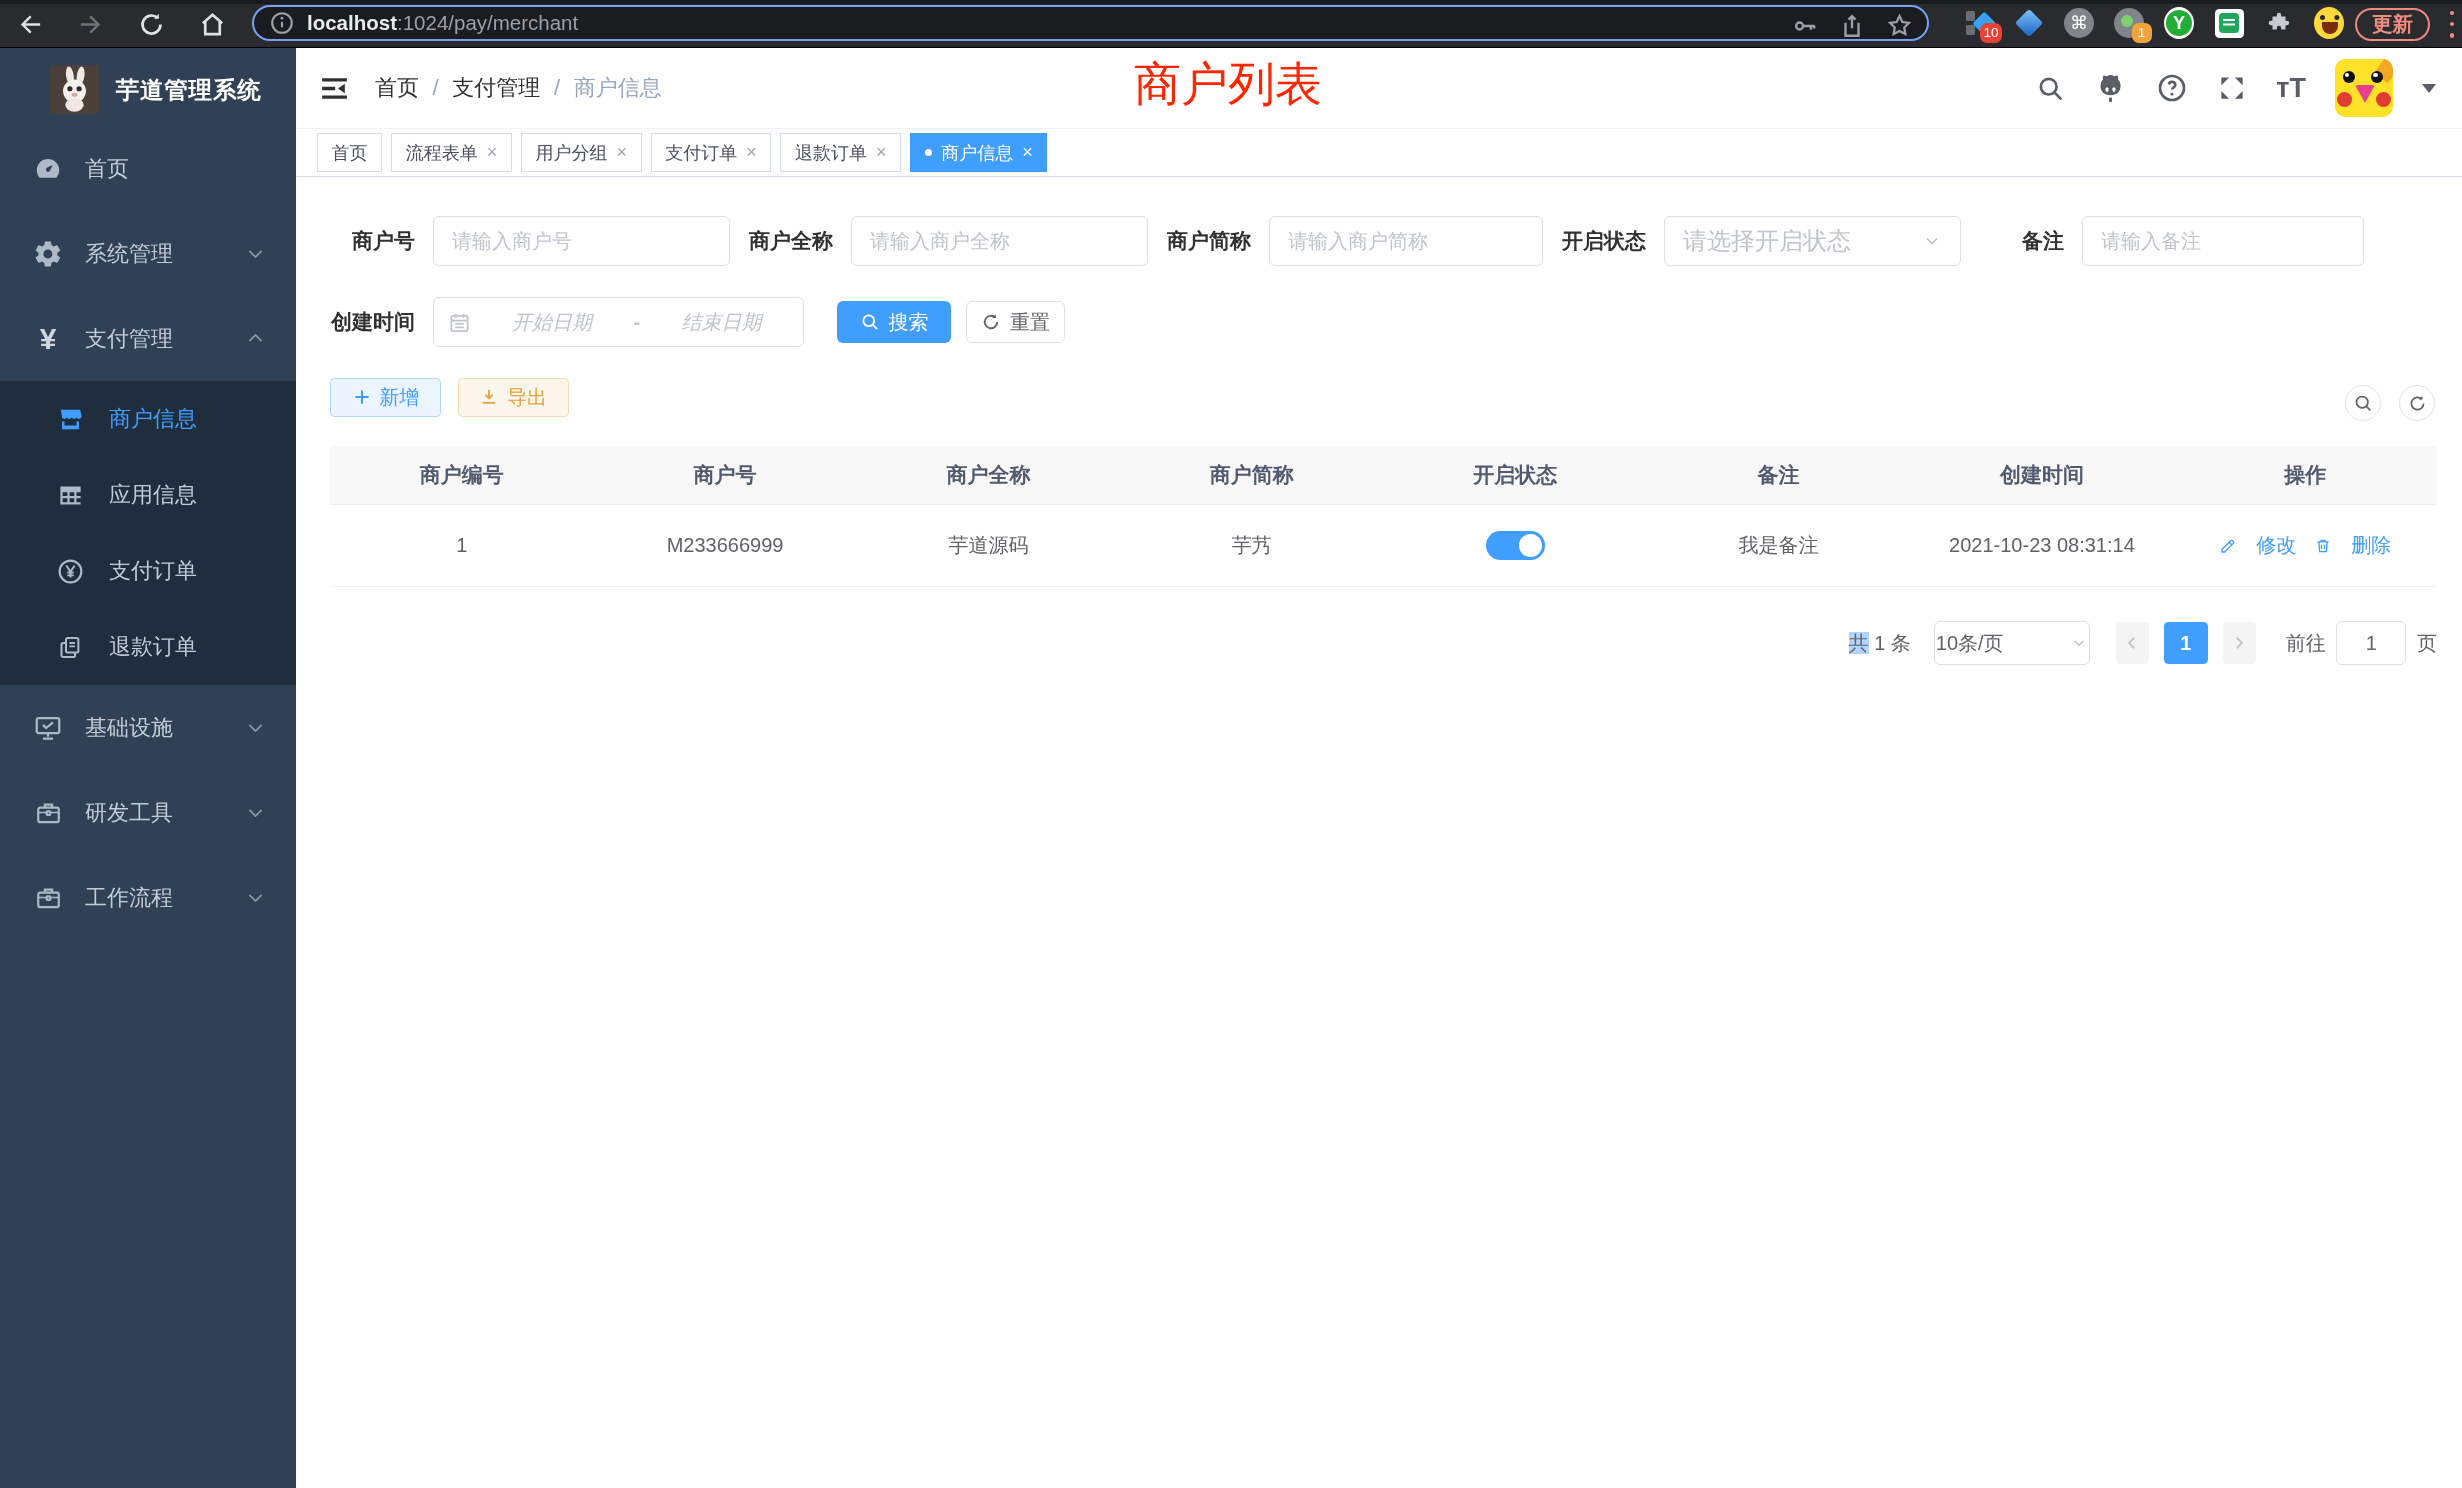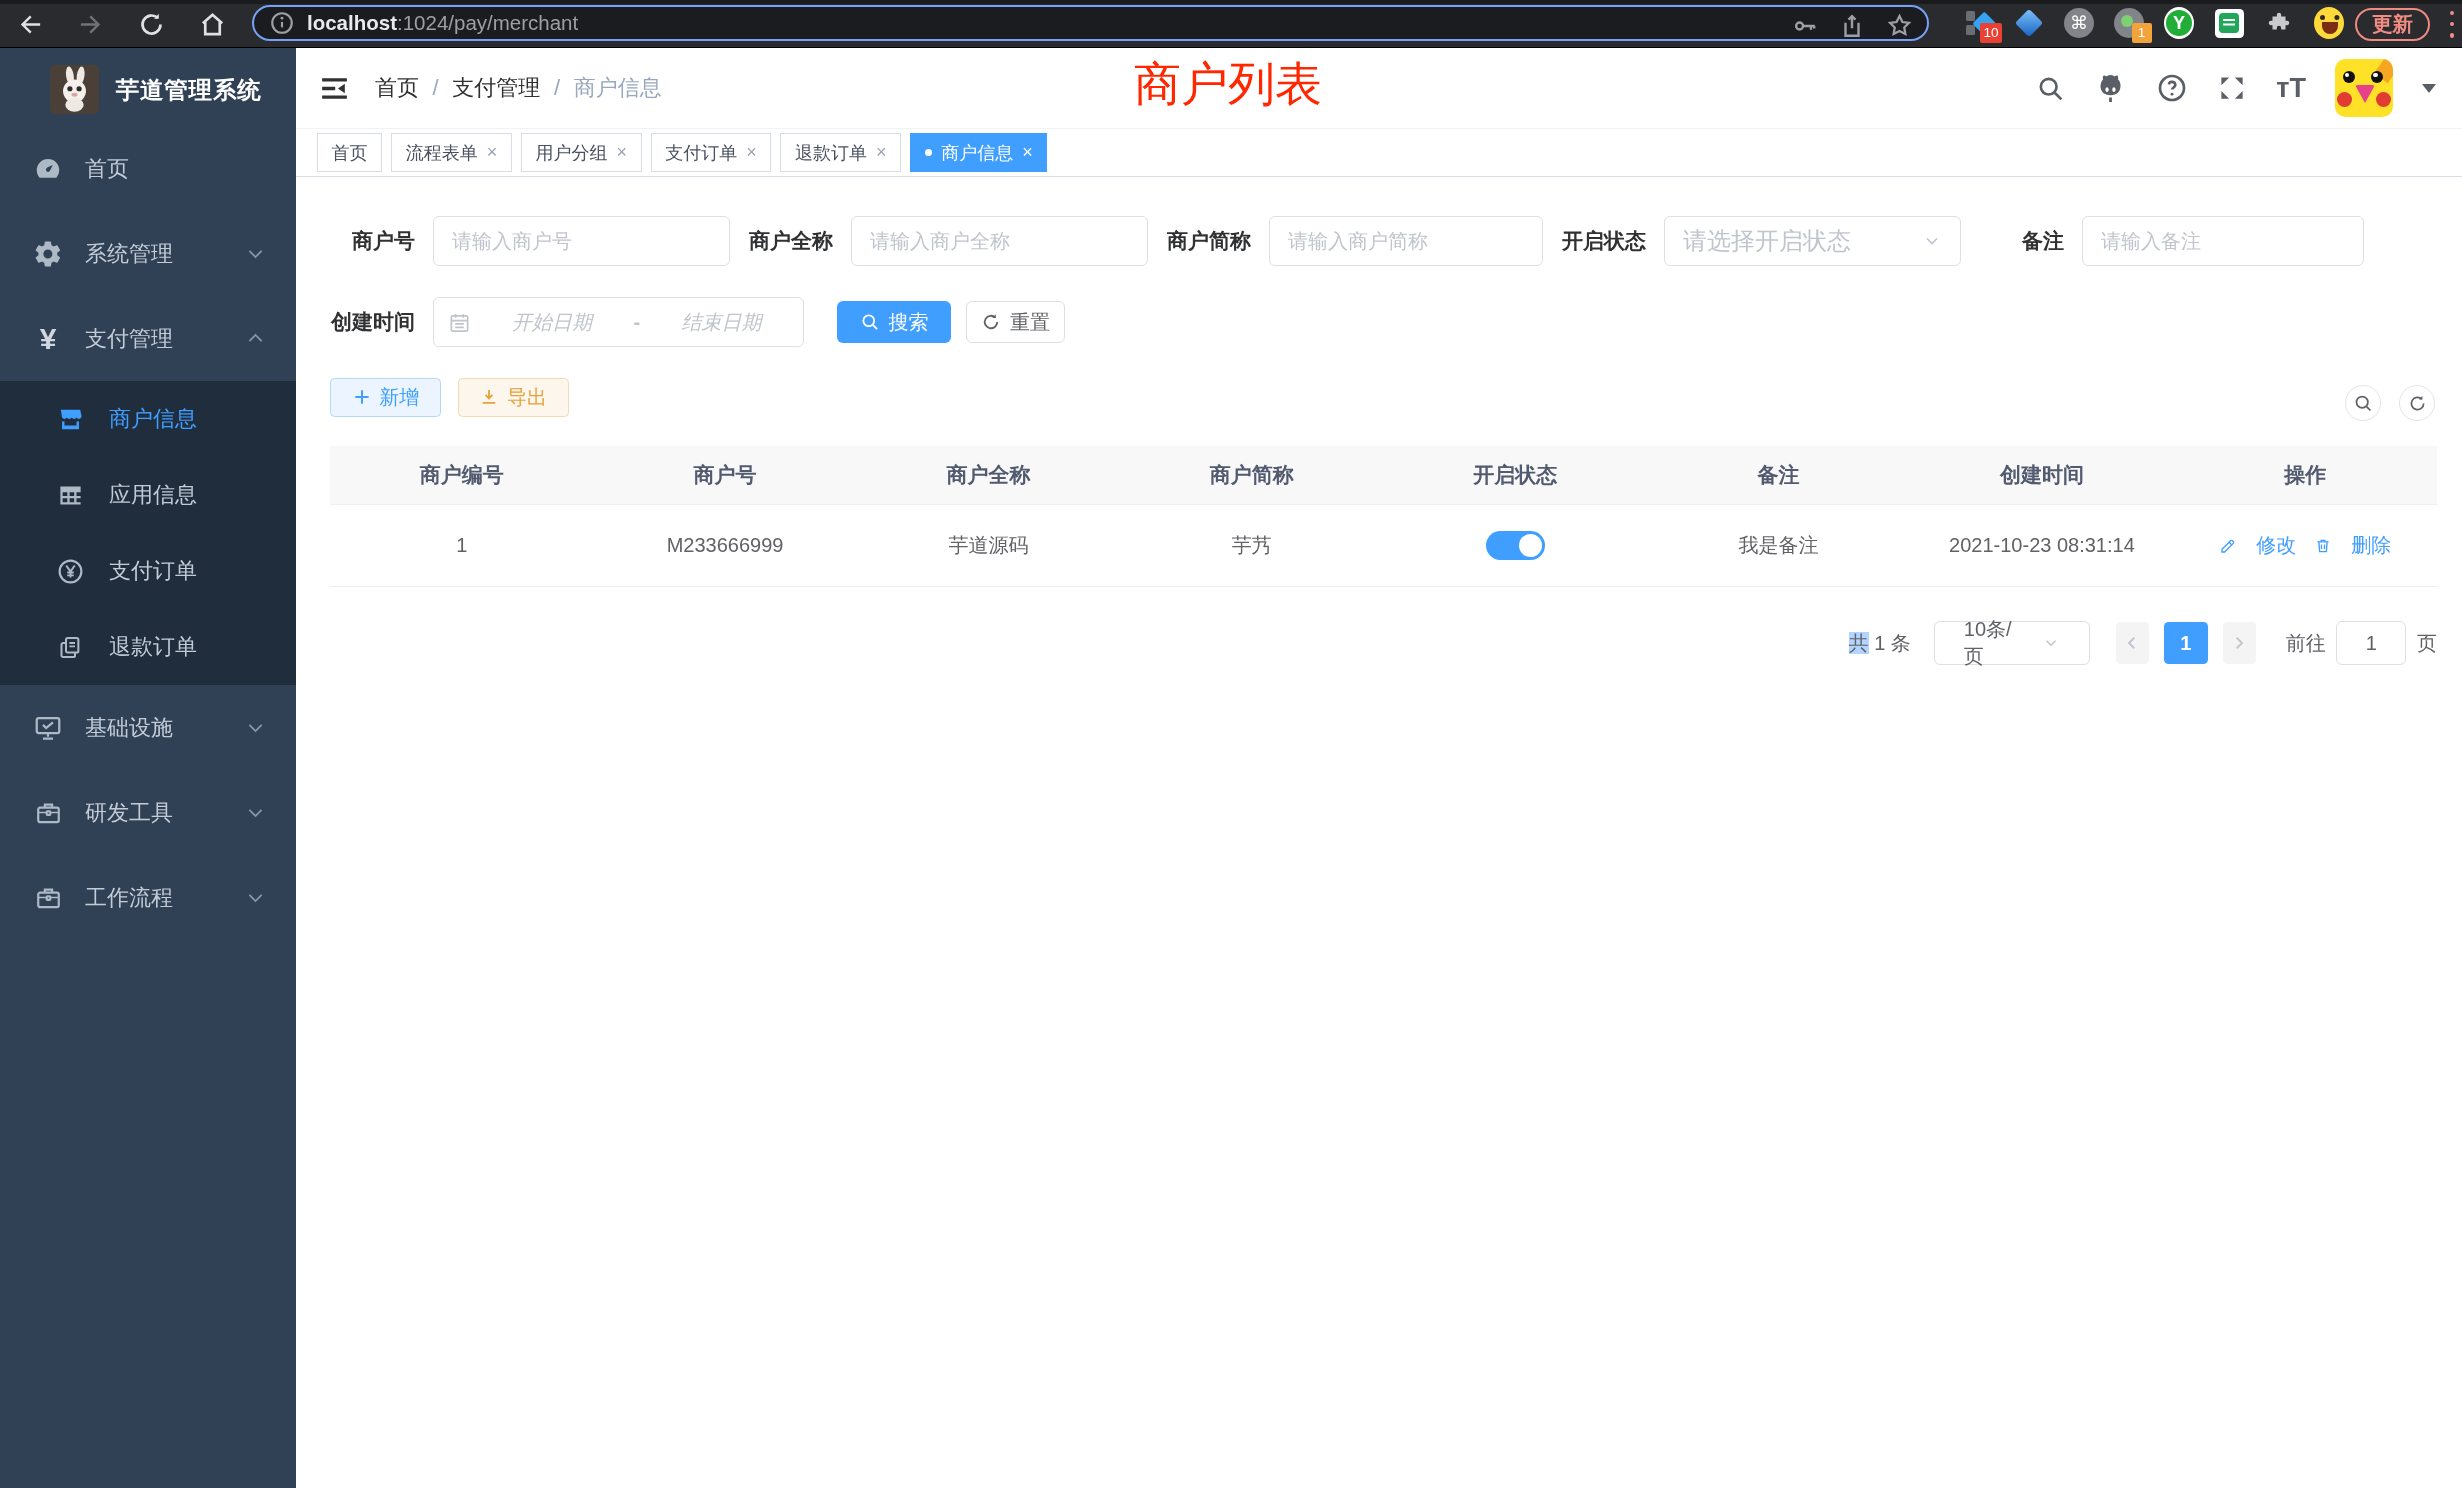--- a/index.html
+++ b/index.html
@@ -11,21 +11,21 @@
   .chrome { position:absolute; left:0; top:0; width:2462px; height:48px; background:#2a2b2e; border-bottom:0.8px solid #000; }
   .chrome::before { content:""; position:absolute; left:0; top:0; width:100%; height:3.8px; background:#1a1b1d; }
   .nav-btn { position:absolute; top:7.6px; width:33px; height:33px; display:flex; align-items:center; justify-content:center; color:#dfe1e5; }
   .nav-btn.disabled { color:#6f7378; }
   .urlbar { position:absolute; left:252px; top:5.3px; width:1677px; height:36px; background:#1b1c1f; border:2.3px solid #76a1f5; border-radius:20px; display:flex; align-items:center; padding:0 15px; }
   .urlbar .host { color:#e8eaed; font-size:20.5px; font-weight:700; margin-left:12px; }
   .urlbar .path { color:#9aa0a6; font-size:20.5px; }
   .url-right { position:absolute; right:13.6px; top:0; height:32px; display:flex; align-items:center; gap:21px; color:#9aa0a6; }
   .ext-area { position:absolute; top:5.3px; left:1964px; height:36px; display:flex; align-items:center; gap:20px; }
   .ext { position:relative; width:30px; height:30px; display:flex; align-items:center; justify-content:center; }
-  .badge { position:absolute; right:-7.6px; bottom:-4.5px; min-width:20px; height:20px; border-radius:2px; color:#fff; font-size:13.6px; display:flex; align-items:center; justify-content:center; padding:0 3px; }
+  .badge { position:absolute; right:-7.6px; bottom:-4.5px; min-width:20px; height:20px; border-radius:7px; color:#fff; font-size:13.6px; display:flex; align-items:center; justify-content:center; padding:0 3px; }
   .badge.red { background:#e94235; }
   .badge.org { background:#f2a33c; }
   .ext1-bars { position:absolute; left:1.5px; top:3px; display:flex; flex-direction:column; gap:3.8px; }
   .ext1-bars i { width:9px; height:10px; background:#6a6d71; border-radius:1.5px; display:block; }
   .diamond { width:16.7px; height:16.7px; background:#35a3f1; transform:rotate(45deg); border-radius:2.3px; }
   .pin-diamond { width:20px; height:20px; background:linear-gradient(135deg,#7ec3f7,#1763c6); transform:rotate(45deg); border-radius:3px; }
   .circle-ic { width:30px; height:30px; border-radius:50%; background:#818488; color:#fff; display:flex; align-items:center; justify-content:center; font-size:18px; }
   .ycircle { width:32px; height:32px; border-radius:50%; background:#fff; display:flex; align-items:center; justify-content:center; }
   .ycircle i { width:26px; height:26px; border-radius:50%; background:#22ac38; color:#fff; font-style:normal; font-weight:700; font-size:18px; display:flex; align-items:center; justify-content:center; }
   .chat-ic { width:29px; height:29px; background:#fff; border-radius:4.5px; display:flex; align-items:center; justify-content:center; }
@@ -115,21 +115,21 @@
   .t-body { border-bottom:0.8px solid #ebeef5; }
   .td { flex:1; height:81px; display:flex; align-items:center; justify-content:center; font-size:20px; color:#606266; gap:18px; }
   .toggle { width:59px; height:29px; border-radius:14.4px; background:#409eff; position:relative; cursor:pointer; }
   .toggle::after { content:""; position:absolute; right:3px; top:3px; width:23px; height:23px; border-radius:50%; background:#fff; }
   .op-link { color:#409eff; font-size:20px; display:inline-flex; align-items:center; gap:19px; cursor:pointer; }
 
   
   .pagination { position:absolute; right:25px; top:570px; height:50px; display:flex; align-items:center; font-size:20px; color:#606266; }
   .pg-total { white-space:nowrap; }
   .pg-total .hl { background:#b3d4fe; }
-  .pg-size { width:156px; height:44px; border:1.5px solid #dcdfe6; border-radius:6px; display:flex; align-items:center; justify-content:space-between; padding:0 29px; margin-left:23px; color:#606266; cursor:pointer;gap:12px; }
+  .pg-size { width:156px; height:44px; border:1.5px solid #dcdfe6; border-radius:6px; display:flex; align-items:center; justify-content:space-between; padding:0 1px; margin-left:23px; color:#606266; cursor:pointer;gap:12px; }
   .pg-btn { width:33px; height:42px; background:#f4f4f5; border-radius:4.5px; display:flex; align-items:center; justify-content:center; color:#c0c4cc; font-size:21px; margin-left:26px; cursor:pointer; }
   .pg-page { width:44px; height:42px; background:#409eff; color:#fff; border-radius:4.5px; display:flex; align-items:center; justify-content:center; font-weight:700; margin-left:15px; cursor:pointer; }
   .pg-btn.next { margin-left:15px; }
   .pg-goto { margin-left:30px; white-space:nowrap; }
   .pg-input { width:70px; height:44px; border:1.5px solid #dcdfe6; border-radius:6px; text-align:center; font-size:20px; color:#606266; margin:0 10.6px; outline:none; font-family:inherit; }
   svg { display:block; }
 </style>
 </head>
 <body>
 

